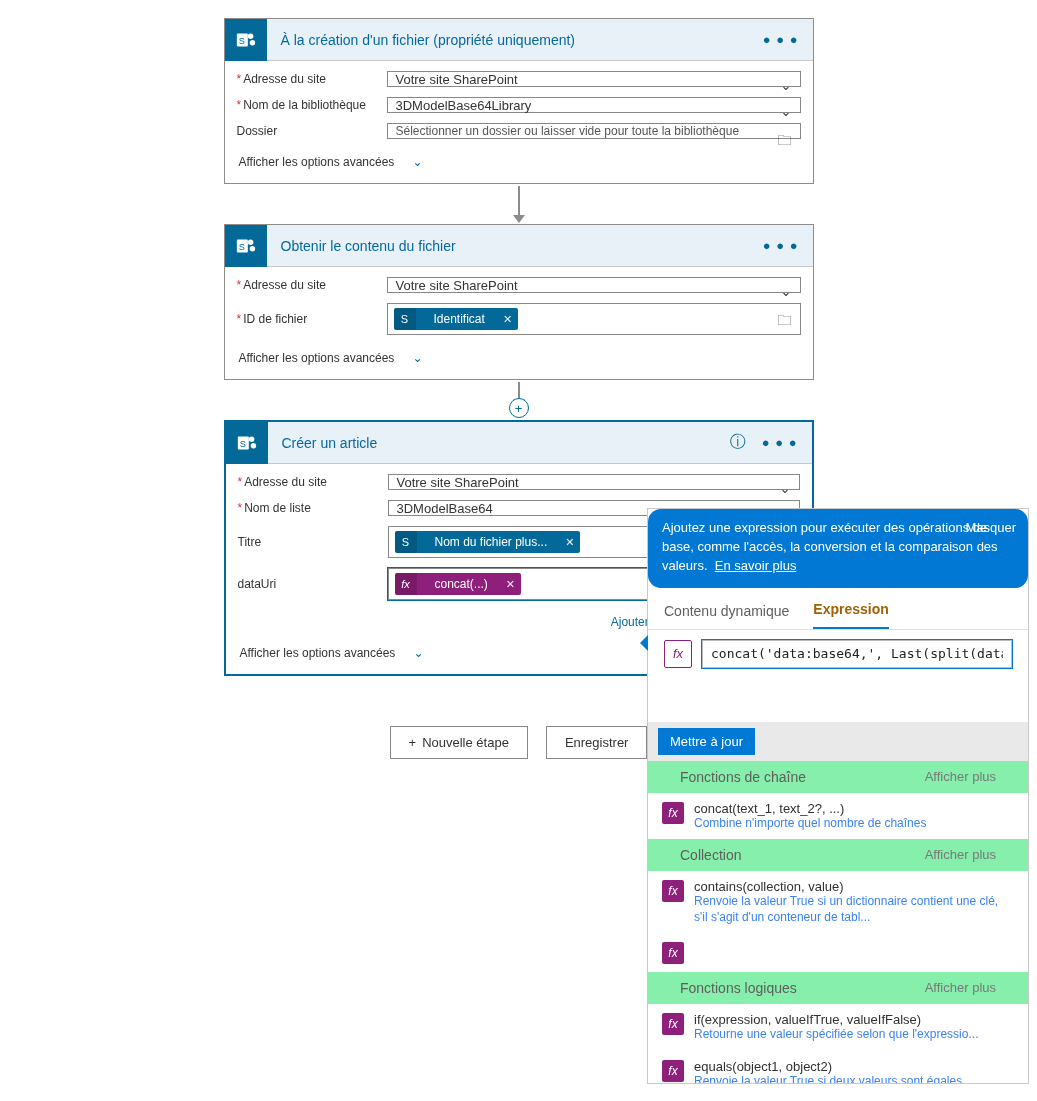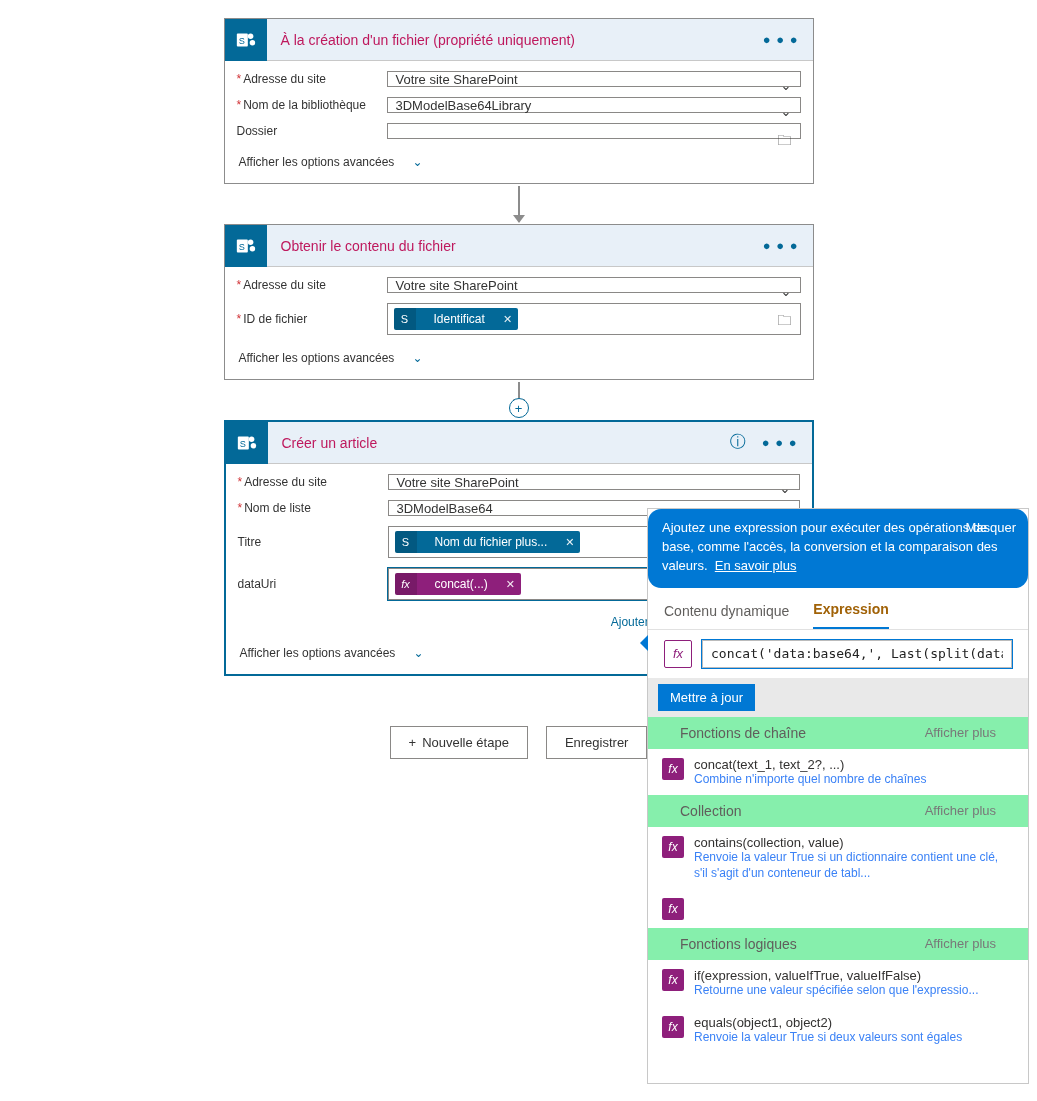--- a/index.html
+++ b/index.html
@@ -4,21 +4,21 @@
 <style>
   * { box-sizing: border-box; margin: 0; padding: 0; font-family: "Segoe UI", Arial, sans-serif; }
   body { background: #fff; width: 1037px; height: 1101px; position: relative; }
 
   .canvas { display: flex; flex-direction: column; align-items: center; padding-top: 18px; }
 
   .card { width: 590px; border: 1px solid #8c8c8c; background: #fff; }
   .card.selected { border: 2px solid #036998; }
   .card-header { display: flex; align-items: center; height: 42px; border-bottom: 1px solid #c8c8c8; background: #e8f0f8; }
   .card-header .sp-icon { width: 42px; height: 42px; background: #036998; display:flex; align-items:center; justify-content:center; }
-  .card-header .title { flex: 1; padding: 0 14px; font-size: 14px; color: #be185d; }
+  .card-header .title { flex: 1; padding: 0 14px; font-size: 14px; color: #0369a1; }
   .card-header .info-icon { color:#036998; margin-right:16px; cursor:pointer; }
   .card-header .menu-icon { color:#036998; margin-right:14px; cursor:pointer; letter-spacing:1px; font-size:13px;}
 
   .card-body { padding: 10px 12px 0 12px; }
   .row { display: flex; align-items: center; margin-bottom: 10px; }
   .label { width: 150px; font-size: 12px; color: #333; display:flex; align-items:flex-start; }
   .req { color: #d13438; margin-right: 2px; }
   .field { flex: 1; height: 16px; border: 1px solid #8a8886; display:flex; align-items:center; padding: 0 8px; font-size: 13px; color:#333; background:#fff; position:relative; }
   .field .chev { position:absolute; right:8px; top:6px; font-size:13px; color:#333;}
   .field .folder-icon { position:absolute; right:8px; top:6px; font-size:14px; color:#333;}
@@ -52,21 +52,21 @@
   .panel-tip { position:absolute; left:-8px; top:126px; width:0; height:0; border-top:8px solid transparent; border-bottom:8px solid transparent; border-right:8px solid #0078d4;}
   .panel-top { background:#0078d4; color:#fff; padding:10px 14px 12px 14px; font-size:13px; line-height:1.45; position:relative;border-radius:13px;}
   .panel-top .learn { text-decoration:underline; cursor:pointer;}
   .panel-top .hide { position:absolute; right:12px; top:10px; font-size:13px; cursor:pointer;}
   .tabs { display:flex; height:42px; align-items:flex-end; padding:0 16px; border-bottom:1px solid #e1e1e1; gap:24px;}
   .tab { font-size:14px; color:#605e5c; padding-bottom:10px; cursor:pointer;}
   .tab.active { color:#a16207; border-bottom:2px solid #0078d4; font-weight:600;}
   .expr-row { display:flex; align-items:center; padding:10px 16px; gap:10px; }
   .fx-badge { width:28px; height:28px; border:1px solid #8e1f7b; color:#8e1f7b; border-radius:2px; display:flex; align-items:center; justify-content:center; font-style:italic; font-size:13px;}
   .expr-input { flex:1; height:28px; border:1px solid #bbb; font-family:"Consolas",monospace; font-size:13px; padding:0 8px; outline:1px solid #0078d4; color:#222;}
-  .update-bar { background:#e9e9e9; padding:6px 10px;}
+  .update-bar { background:#e9e9e9; padding:6px 10px;margin-top:44px;}
   .update-btn { background:#0078d4; color:#fff; border:none; padding:6px 12px; font-size:13px; cursor:pointer;}
   .cat-head { background:#86efac; padding:8px 32px; display:flex; justify-content:space-between; font-size:14px; color:#605e5c;}
   .cat-head .more { font-size:13px; color:#787878; cursor:pointer;}
   .fn-item { display:flex; align-items:flex-start; padding:8px 14px; gap:10px; cursor:pointer;}
   .fn-icon { width:22px; height:22px; background:#8e1f7b; color:#fff; border-radius:2px; display:flex; align-items:center; justify-content:center; font-style:italic; font-size:12px; flex-shrink:0; margin-top:1px;}
   .fn-text .sig { font-size:13px; color:#323130;}
   .fn-text .desc { font-size:12px; color:#3b82f6; line-height:1.3;}
   .scroll-area { overflow-y:auto; flex:1; }
   .scroll-area::-webkit-scrollbar { width:12px; }
   .scroll-area::-webkit-scrollbar-thumb { background:#c8c8c8; }
@@ -110,20 +110,21 @@
         <div class="field">
             <span>3DModelBase64Library</span>
             <span class="chev">⌄</span>
           </div>
       </div>
       <div class="row">
         <div class="label">
             <span>Dossier</span>
           </div>
         <div class="field">
+            <span class="placeholder">Sélectionner un dossier ou laisser vide pour toute la bibliothèque</span>
             <span class="folder-icon">🗀</span>
           </div>
       </div>
       <div class="advanced">
           <span>Afficher les options avancées</span>
           <span class="adv-chev">⌄</span>
         </div>
     </div>
   </div>
 

